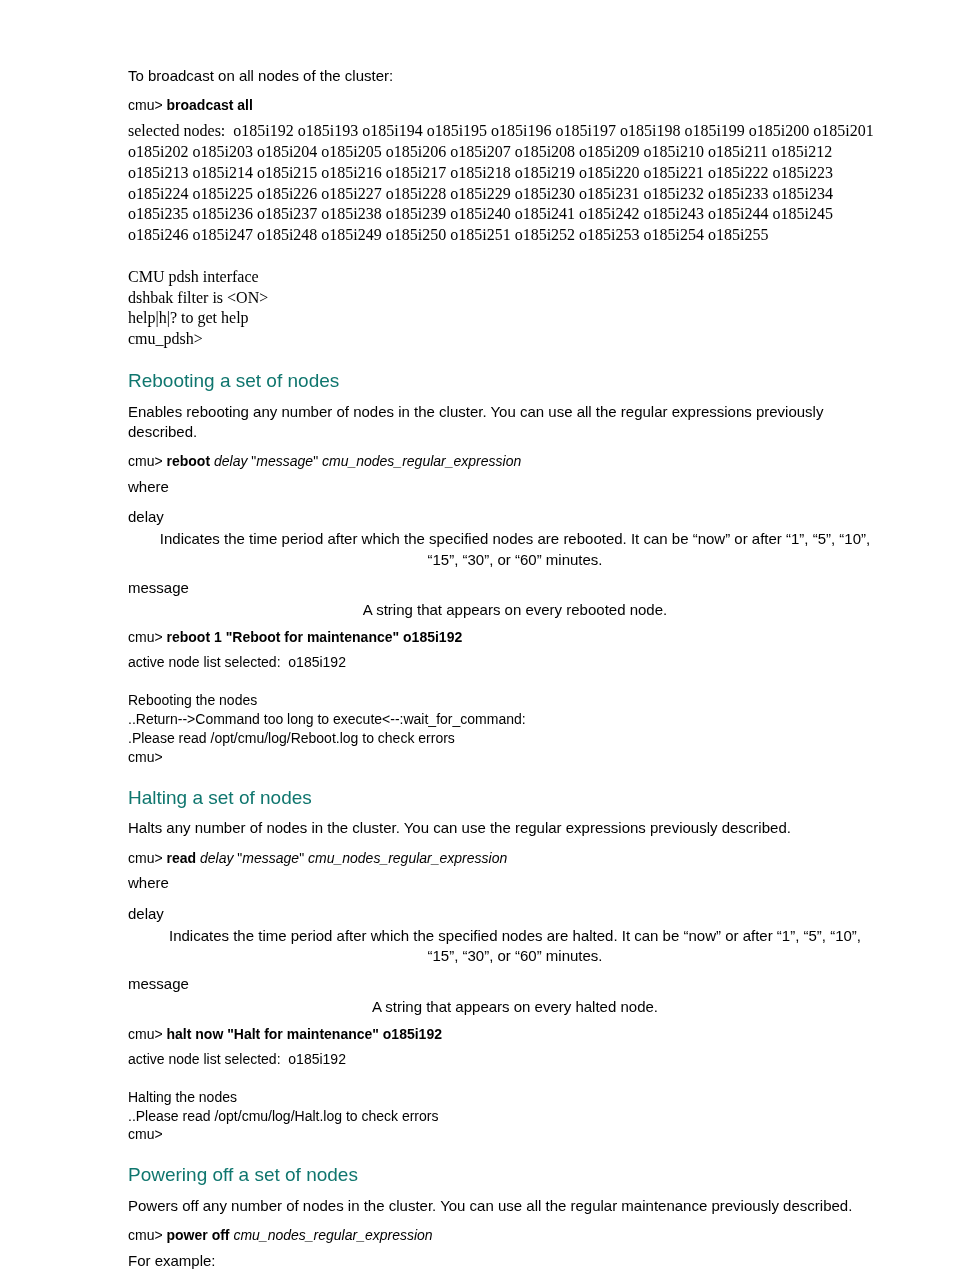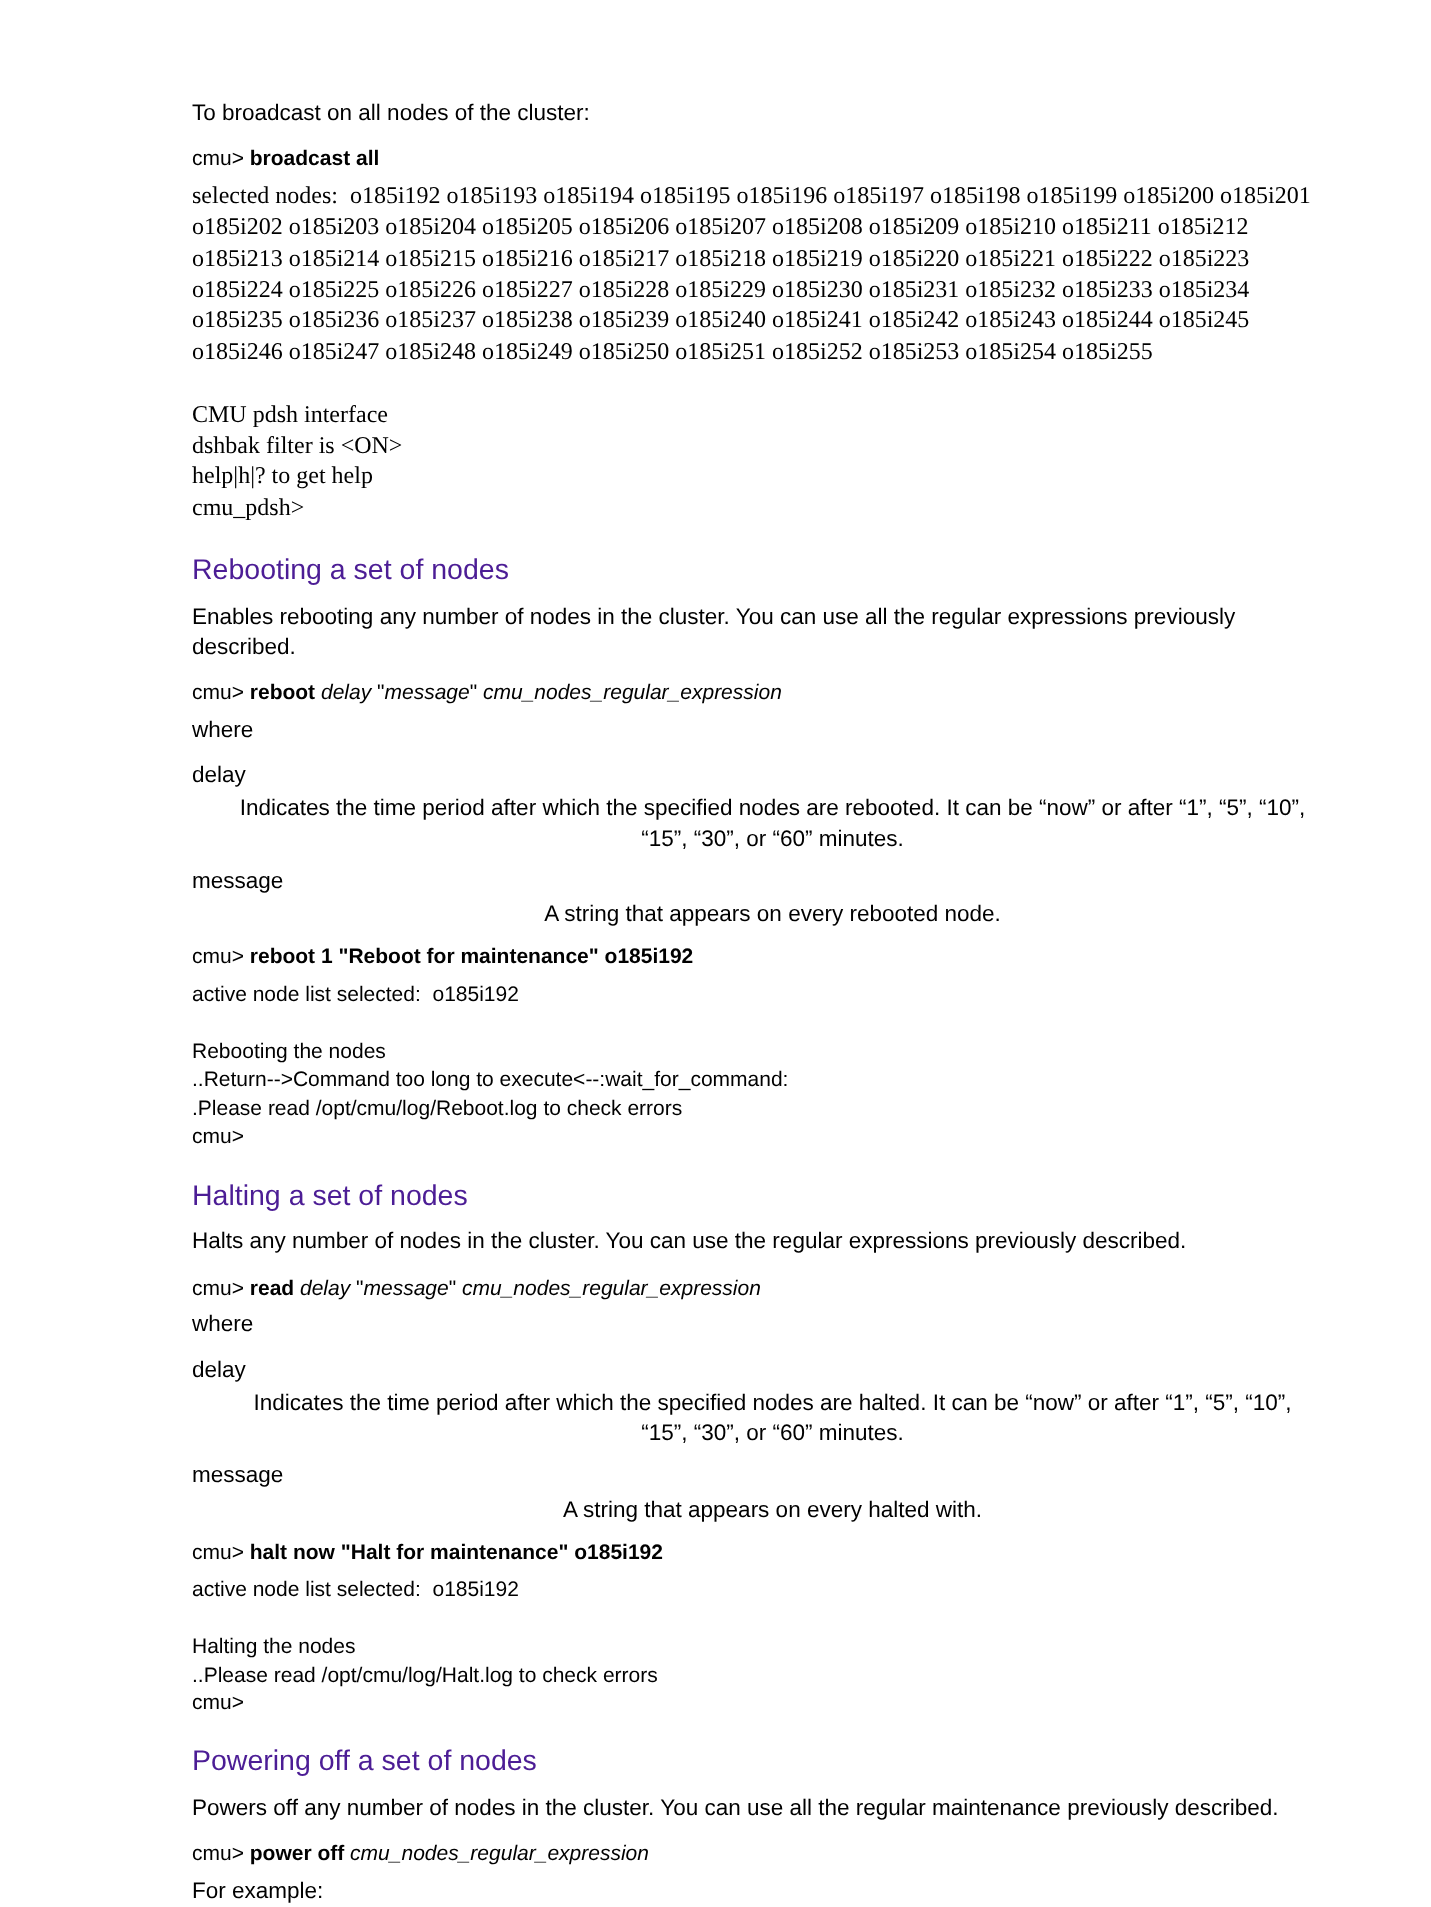--- a/index.html
+++ b/index.html
@@ -29,21 +29,21 @@
     font-family: Liberation Serif, serif;
     font-size: 16px;
     white-space: pre-wrap;
     word-break: break-word;
     line-height: 1.3;
   }
   .mono b { font-weight: bold; }
   .mono i { font-style: italic; }
   h2 {
     font-family: Arial, Helvetica, sans-serif;
-    color: #4c1d95;
+    color: #0f766e;
     font-weight: 300;
     font-size: 19px;
     margin: 18px 0 8px 0;
   }
   .term {
     margin: 8px 0 2px 0;
     font-weight: 300;
   }
   .def {
     margin: 2px 0 8px 28px;
@@ -98,21 +98,21 @@
 
 <h2>Halting a set of nodes</h2>
 <p class="body-text">Halts any number of nodes in the cluster. You can use the regular expressions previously described.</p>
 
 <div class="mono code-block"><span>cmu&gt; </span><b>read</b><i> delay </i><span>"</span><i>message</i><span>" </span><i>cmu_nodes_regular_expression</i></div>
 
 <p class="body-text">where</p>
 <p class="term">delay</p>
 <p class="def">Indicates the time period after which the specified nodes are halted. It can be “now” or after “1”, “5”, “10”, “15”, “30”, or “60” minutes.</p>
 <p class="term">message</p>
-<p class="def">A string that appears on every halted with.</p>
+<p class="def">A string that appears on every halted node.</p>
 
 <div class="mono code-block"><span>cmu&gt; </span><b>halt now "Halt for maintenance" o185i192</b></div>
 <div class="mono code-block">active node list selected:  o185i192
 
 Halting the nodes
 ..Please read /opt/cmu/log/Halt.log to check errors
 cmu&gt;</div>
 
 <h2>Powering off a set of nodes</h2>
 <p class="body-text">Powers off any number of nodes in the cluster. You can use all the regular maintenance previously described.</p>

